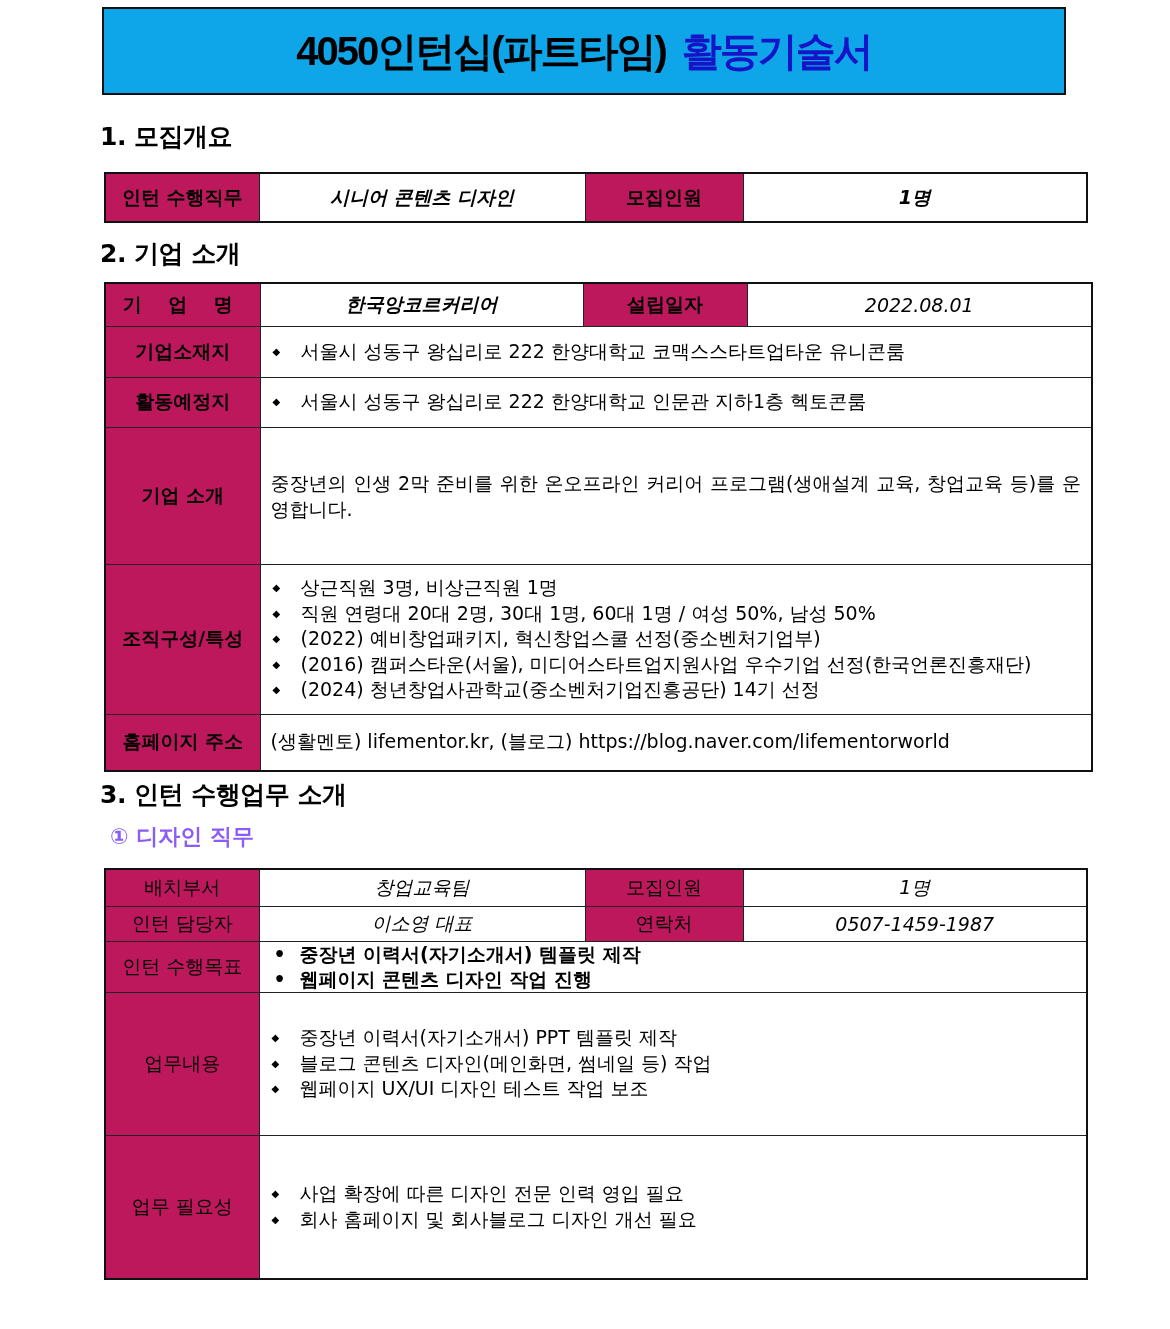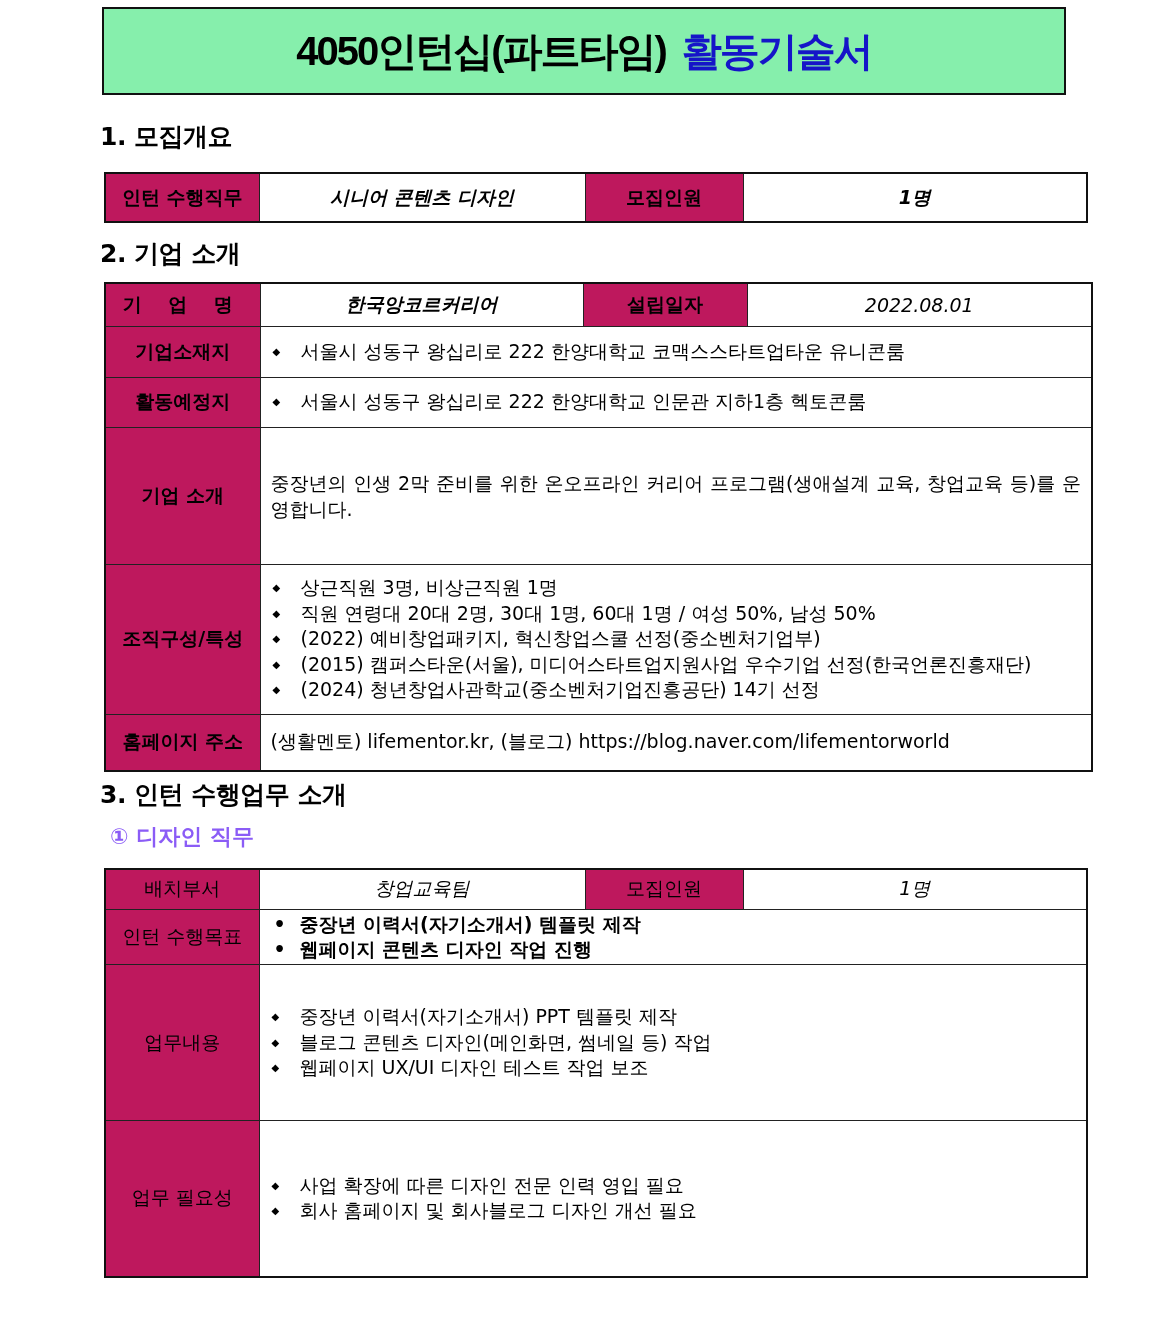--- a/index.html
+++ b/index.html
@@ -15,21 +15,21 @@
       color: #000;
       overflow: hidden;
     }
     .title-box {
       position: absolute;
       left: 102px;
       top: 7px;
       width: 964px;
       height: 88px;
       border: 2px solid #111;
-      background: #86efac;
+      background: #0ea5e9;
       display: flex;
       align-items: center;
       justify-content: center;
       box-sizing: border-box;
     }
     .title-box .t1 {
       font-family: "Liberation Sans", sans-serif;
       font-weight: bold;
       font-size: 40px;
       letter-spacing: -2px;
@@ -182,21 +182,21 @@
       <div class="para">중장년의 인생 2막 준비를 위한 온오프라인 커리어 프로그램(생애설계 교육, 창업교육 등)를 운영합니다.</div>
     </td>
   </tr>
   <tr style="height:150px;">
     <td class="label">조직구성/특성</td>
     <td colspan="3">
       <ul class="diamonds">
         <li>상근직원 3명, 비상근직원 1명</li>
         <li>직원 연령대 20대 2명, 30대 1명, 60대 1명 / 여성 50%, 남성 50%</li>
         <li>(2022) 예비창업패키지, 혁신창업스쿨 선정(중소벤처기업부)</li>
-        <li>(2015) 캠퍼스타운(서울), 미디어스타트업지원사업 우수기업 선정(한국언론진흥재단)</li>
+        <li>(2016) 캠퍼스타운(서울), 미디어스타트업지원사업 우수기업 선정(한국언론진흥재단)</li>
         <li>(2024) 청년창업사관학교(중소벤처기업진흥공단) 14기 선정</li>
       </ul>
     </td>
   </tr>
   <tr style="height:57px;">
     <td class="label">홈페이지 주소</td>
     <td colspan="3">(생활멘토) lifementor.kr, (블로그) https://blog.naver.com/lifementorworld</td>
   </tr>
 </tbody>
   </table>
@@ -211,20 +211,26 @@
     <col style="width:158px">
     <col style="width:344px">
   </colgroup>
   <tbody>
       <tr style="height:37px;">
     <td class="label" style="font-weight:normal;">배치부서</td>
     <td class="center">창업교육팀</td>
     <td class="label" style="font-weight:normal;">모집인원</td>
     <td class="center">1명</td>
   </tr>
+  <tr style="height:35px;">
+    <td class="label" style="font-weight:normal;">인턴 담당자</td>
+    <td class="center">이소영 대표</td>
+    <td class="label" style="font-weight:normal;">연락처</td>
+    <td class="center">0507-1459-1987</td>
+  </tr>
   <tr style="height:51px;">
     <td class="label" style="font-weight:normal;">인턴 수행목표</td>
     <td colspan="3">
       <ul class="dots">
         <li>중장년 이력서(자기소개서) 템플릿 제작</li>
         <li>웹페이지 콘텐츠 디자인 작업 진행</li>
       </ul>
     </td>
   </tr>
   <tr style="height:143px;">

